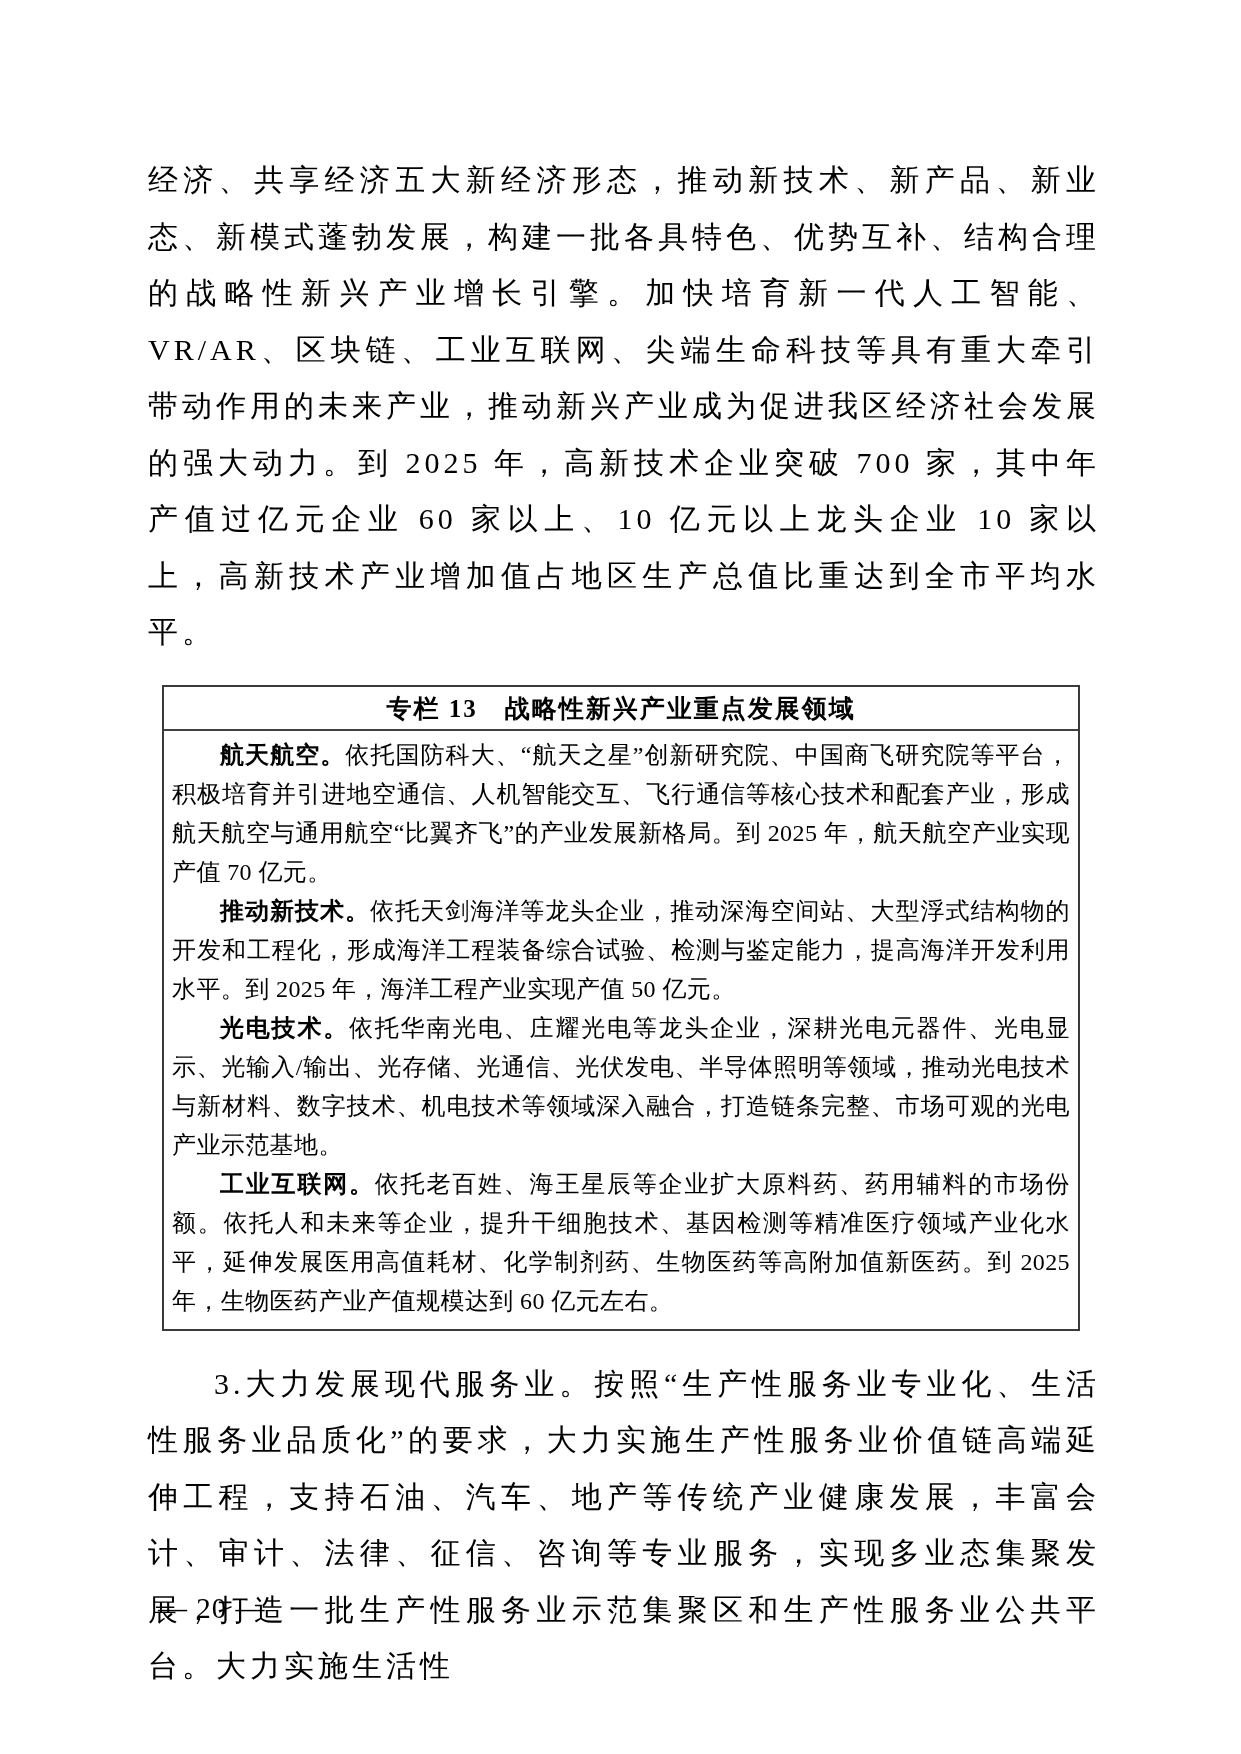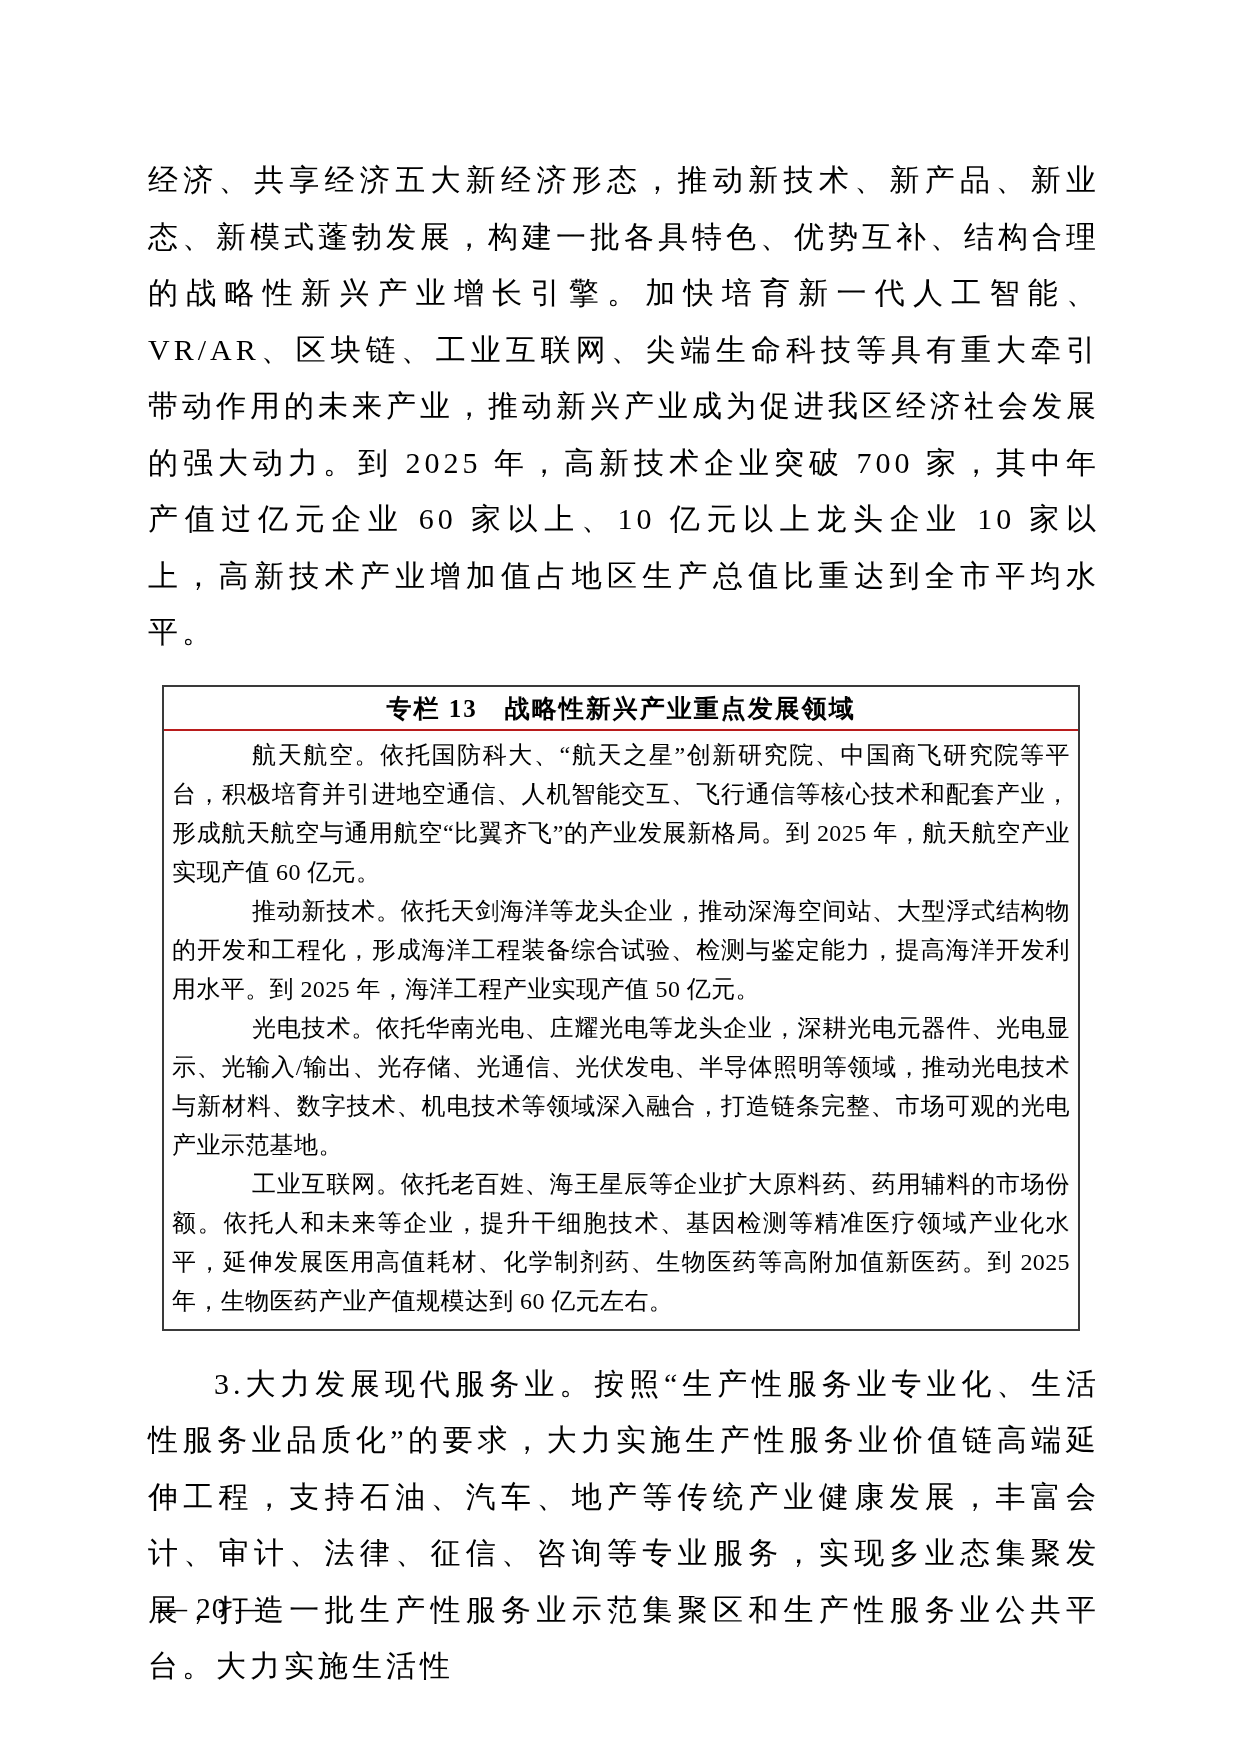--- a/index.html
+++ b/index.html
@@ -33,57 +33,57 @@
     margin-right: 20px;
     border: 2px solid #3a3a3a;
     background: #ffffff;
   }
   .panel-title {
     text-align: center;
     font-weight: bold;
     font-size: 25px;
     letter-spacing: 2px;
     padding: 7px 0 6px 0;
-    border-bottom: 2px solid #b91c1c;
+    border-bottom: 2px solid #404040;
     line-height: 29px;
   }
   .panel-body {
     padding: 5px 8px 8px 8px;
   }
   .panel-entry {
     font-size: 24px;
     line-height: 39px;
     letter-spacing: 0.4px;
     text-align: justify;
     text-justify: inter-ideograph;
     text-indent: 2em;
     margin: 0;
   }
-  .panel-entry .lead { font-weight: normal; margin-left: 32px; }
+  .panel-entry .lead { font-weight: bold; }
   .section-para { margin-top: 25px; }
   .footer {
     position: absolute;
     left: 158px;
     top: 1592px;
     font-size: 29px;
     letter-spacing: 1px;
   }
 </style>
 </head>
 <body>
 
 <div class="page">
   <div class="content">
 
     <p class="body-para">经济、共享经济五大新经济形态，推动新技术、新产品、新业态、新模式蓬勃发展，构建一批各具特色、优势互补、结构合理的战略性新兴产业增长引擎。加快培育新一代人工智能、VR/AR、区块链、工业互联网、尖端生命科技等具有重大牵引带动作用的未来产业，推动新兴产业成为促进我区经济社会发展的强大动力。到 2025 年，高新技术企业突破 700 家，其中年产值过亿元企业 60 家以上、10 亿元以上龙头企业 10 家以上，高新技术产业增加值占地区生产总值比重达到全市平均水平。</p>
 
     <div class="panel">
       <div class="panel-title">专栏 13　战略性新兴产业重点发展领域</div>
       <div class="panel-body">
-        <p class="panel-entry"><span class="lead">航天航空。</span><span>依托国防科大、“航天之星”创新研究院、中国商飞研究院等平台，积极培育并引进地空通信、人机智能交互、飞行通信等核心技术和配套产业，形成航天航空与通用航空“比翼齐飞”的产业发展新格局。到 2025 年，航天航空产业实现产值 60 亿元。</span></p>
+        <p class="panel-entry"><span class="lead">航天航空。</span><span>依托国防科大、“航天之星”创新研究院、中国商飞研究院等平台，积极培育并引进地空通信、人机智能交互、飞行通信等核心技术和配套产业，形成航天航空与通用航空“比翼齐飞”的产业发展新格局。到 2025 年，航天航空产业实现产值 70 亿元。</span></p>
         <p class="panel-entry"><span class="lead">推动新技术。</span><span>依托天剑海洋等龙头企业，推动深海空间站、大型浮式结构物的开发和工程化，形成海洋工程装备综合试验、检测与鉴定能力，提高海洋开发利用水平。到 2025 年，海洋工程产业实现产值 50 亿元。</span></p>
         <p class="panel-entry"><span class="lead">光电技术。</span><span>依托华南光电、庄耀光电等龙头企业，深耕光电元器件、光电显示、光输入/输出、光存储、光通信、光伏发电、半导体照明等领域，推动光电技术与新材料、数字技术、机电技术等领域深入融合，打造链条完整、市场可观的光电产业示范基地。</span></p>
         <p class="panel-entry"><span class="lead">工业互联网。</span><span>依托老百姓、海王星辰等企业扩大原料药、药用辅料的市场份额。依托人和未来等企业，提升干细胞技术、基因检测等精准医疗领域产业化水平，延伸发展医用高值耗材、化学制剂药、生物医药等高附加值新医药。到 2025 年，生物医药产业产值规模达到 60 亿元左右。</span></p>
       </div>
     </div>
 
     <p class="body-para indent section-para"><span class="lead">3.大力发展现代服务业。</span><span>按照“生产性服务业专业化、生活性服务业品质化”的要求，大力实施生产性服务业价值链高端延伸工程，支持石油、汽车、地产等传统产业健康发展，丰富会计、审计、法律、征信、咨询等专业服务，实现多业态集聚发展，打造一批生产性服务业示范集聚区和生产性服务业公共平台。大力实施生活性</span></p>
 
   </div>
 

